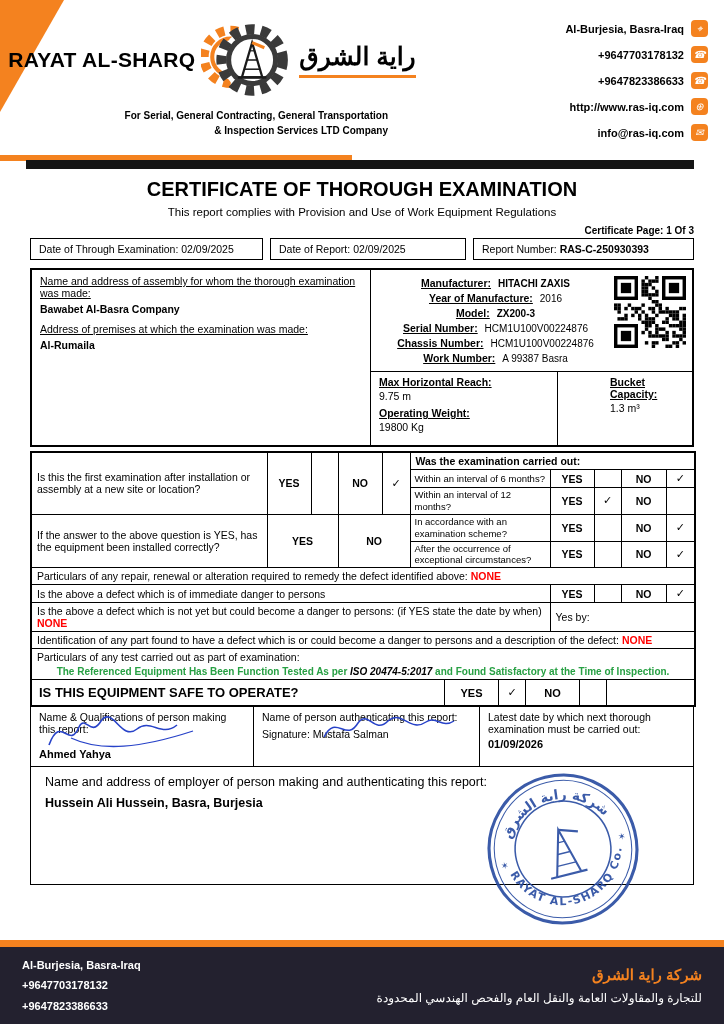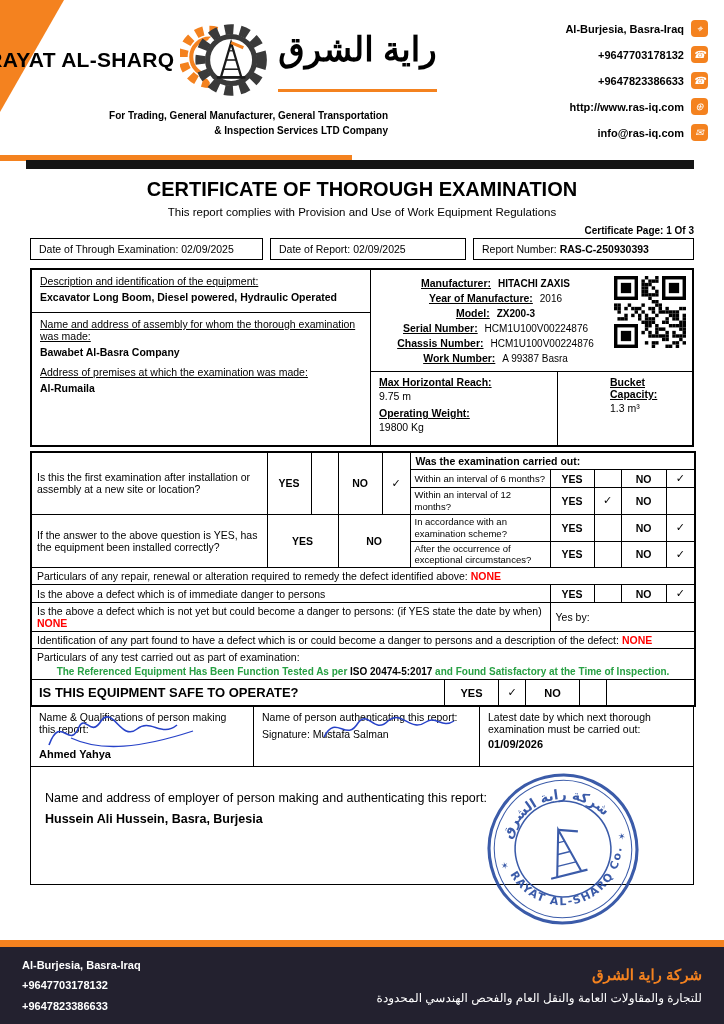--- a/index.html
+++ b/index.html
@@ -9,21 +9,21 @@
   }
   
   .corner-accent { position:absolute; top:0; left:0; width:0; height:0;
     border-top:112px solid #F4821F; border-right:64px solid transparent; }
   .header { position:relative; display:flex; justify-content:space-between;
     padding:14px 16px 0 36px; }
   .logo-block { width:352px; text-align:right; }
   .logo-row { display:flex; align-items:center; justify-content:center; gap:6px; }
   .name-en { font-size:21px; font-weight:bold; letter-spacing:0.3px; white-space:nowrap; }
   .logo-gear { width:92px; height:92px; flex:0 0 auto; }
-  .name-ar { font-size:34px; font-weight:bold; white-space:nowrap; border-bottom:3px solid #F4821F; padding-bottom:20px; }
+  .name-ar { font-size:25px; font-weight:bold; white-space:nowrap; border-bottom:3px solid #F4821F; padding-bottom:4px; }
   .tagline { font-size:10px; font-weight:bold; line-height:1.5; margin-top:2px; }
   .contact-block { width:190px; padding-top:6px; }
   .contact-row { display:flex; justify-content:flex-end; align-items:center; gap:7px; margin-bottom:9px; }
   .contact-text { font-size:11px; font-weight:bold; white-space:nowrap; }
   .contact-icon { width:17px; height:17px; border-radius:4px; background:#F4821F; color:#fff;
     font-size:10px; display:flex; align-items:center; justify-content:center; flex:0 0 auto; }
   .divider-bars { position:relative; height:16px; margin-top:4px; }
   .bar-orange { position:absolute; left:0; top:1px; width:352px; height:6px; background:#F4821F; }
   .bar-black { position:absolute; left:26px; top:6px; width:668px; height:9px; background:#151515; }
   
@@ -57,42 +57,42 @@
   .eq-bucket { flex:1; padding:4px 8px 7px; }
   .eq-bottom .spec-plain { margin:2px 0 5px; }
   
   .exam-table { width:664px; margin:4px 30px 0; border-collapse:collapse; table-layout:fixed;
     font-size:10.5px; border:2px solid #000; }
   .exam-table td { border:1px solid #000; padding:2px 5px; vertical-align:middle; }
   .cc { text-align:center; padding:2px 1px !important; }
   .small { font-size:9.5px; padding:1px 4px !important; line-height:1.25; }
   .red { color:#FF0000; font-weight:bold; }
   .test-green { color:#27A043; font-weight:bold; text-align:center; font-size:10px; margin-top:3px; }
-  .iso { color:#000; }
+  .iso { color:#000;font-style:italic; }
   .check { font-size:11px; }
   .safe-cell { padding:0 !important; }
   .safe-row { display:flex; align-items:stretch; }
   .safe-q { width:412px; font-weight:bold; font-size:13px; padding:5px 7px; box-sizing:border-box; }
   .safe-box { width:54px; border-left:1px solid #000; display:flex; align-items:center;
     justify-content:center; font-size:11px; box-sizing:border-box; }
   .safe-mark { width:27px; }
   .safe-spacer { flex:1; border-left:1px solid #000; }
   
   .sig-row { display:flex; margin:0 30px; margin-top:-1px; border:1px solid #000; }
   .sig-cell { padding:4px 8px 6px; font-size:10.5px; position:relative; min-height:52px; box-sizing:border-box; }
   .sig-cell-1 { width:222px; }
   .sig-cell-2 { width:226px; border-left:1px solid #000; }
   .sig-cell-3 { flex:1; border-left:1px solid #000; }
   .sig-name { font-weight:bold; margin-top:13px; font-size:11px; }
   .sig-line2 { margin-top:5px; }
   .sig-date { font-weight:bold; margin-top:3px; font-size:11px; }
   .sig-svg { position:absolute; left:6px; top:0; pointer-events:none; }
   
   .employer-box { margin:8px 30px; margin-top:-1px; border:1px solid #000; height:119px;
-    position:relative; padding:24px 14px; box-sizing:border-box; }
+    position:relative; padding:8px 14px; box-sizing:border-box; }
   .employer-label { font-size:12.5px; }
   .employer-value { font-size:12.5px; font-weight:bold; margin-top:7px; }
   .stamp { position:absolute; right:52px; top:4px; width:156px; height:156px;
     transform:rotate(-14deg); opacity:0.92; }
   
   .footer { position:absolute; left:0; right:0; bottom:0; height:84px; background:#23212F;
     border-top:7px solid #F4821F; display:flex; justify-content:space-between; align-items:center;
     padding:0 22px; box-sizing:border-box; color:#fff; }
   .footer-left { font-size:11px; font-weight:bold; line-height:1.85; }
   .footer-right { text-align:right; direction:rtl; }
@@ -118,21 +118,21 @@
           <path d="M40,62 L50,28 L60,62 Z" fill="none" stroke="#1a1a1a" stroke-width="2.2"></path>
           <line x1="42.5" y1="54" x2="57.5" y2="54" stroke="#1a1a1a" stroke-width="1.5"></line>
           <line x1="45" y1="45" x2="55" y2="45" stroke="#1a1a1a" stroke-width="1.5"></line>
           <line x1="47" y1="36" x2="53" y2="36" stroke="#1a1a1a" stroke-width="1.2"></line>
           <path d="M50,28 L62,33" stroke="#F4821F" stroke-width="3"></path>
           <line x1="36" y1="62" x2="64" y2="62" stroke="#1a1a1a" stroke-width="2.5"></line>
         </svg>
         <div class="name-ar">راية الشرق</div>
       </div>
       <div class="tagline">
-        <div>For Trading, General Manufacturer, General Transportation</div>
+        <div>For Serial, General Contracting, General Transportation</div>
         <div>&amp; Inspection Services LTD Company</div>
       </div>
     </div>
     <div class="contact-block">
       <div class="contact-row">
         <span class="contact-text">Al-Burjesia, Basra-Iraq</span>
         <span class="contact-icon">
             <i>⌖</i>
           </span>
       </div>
@@ -184,24 +184,20 @@
       <span>02/09/2025</span>
     </div>
     <div class="info-box info-box-3">
       <span>Report Number:</span>
       <span class="b">RAS-C-250930393</span>
     </div>
   </div>
 
   <section class="equipment">
     <div class="eq-left">
-      <div class="eq-block1">
-        <div class="u">Description and identification of the equipment:</div>
-        <div class="eq-value">Excavator Long Boom, Diesel powered, Hydraulic Operated</div>
-      </div>
       <div class="eq-block2">
         <div class="u">Name and address of assembly for whom the thorough examination was made:</div>
         <div class="eq-value">Bawabet Al-Basra Company</div>
         <div class="u eq-label2">Address of premises at which the examination was made:</div>
         <div class="eq-value">Al-Rumaila</div>
       </div>
     </div>
     <div class="eq-right">
       <div class="eq-specs">
         <div class="spec-lines">

